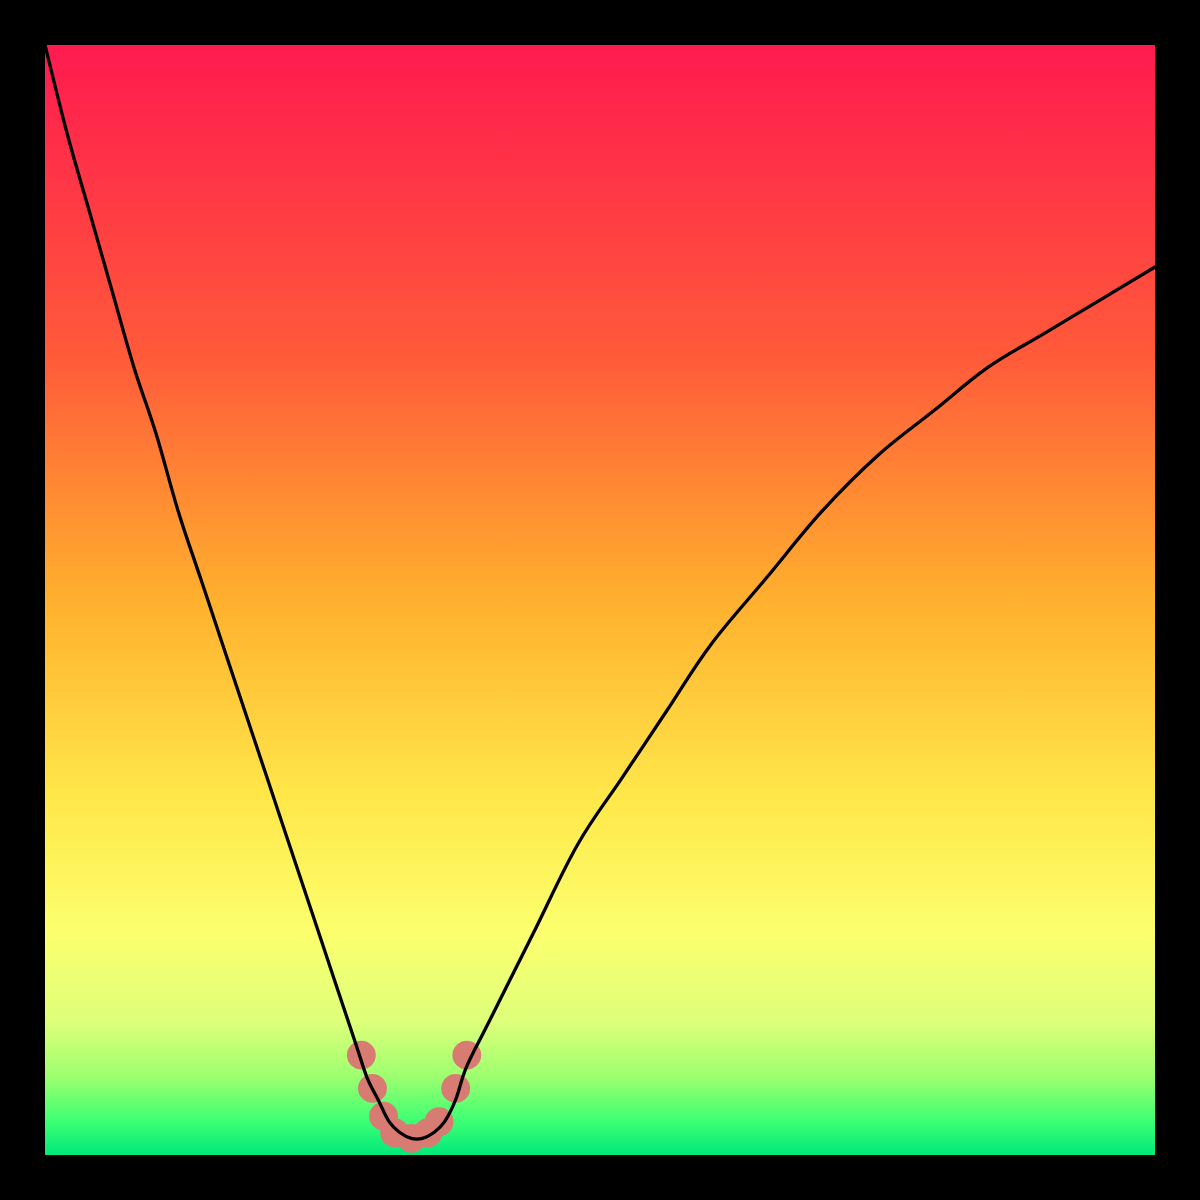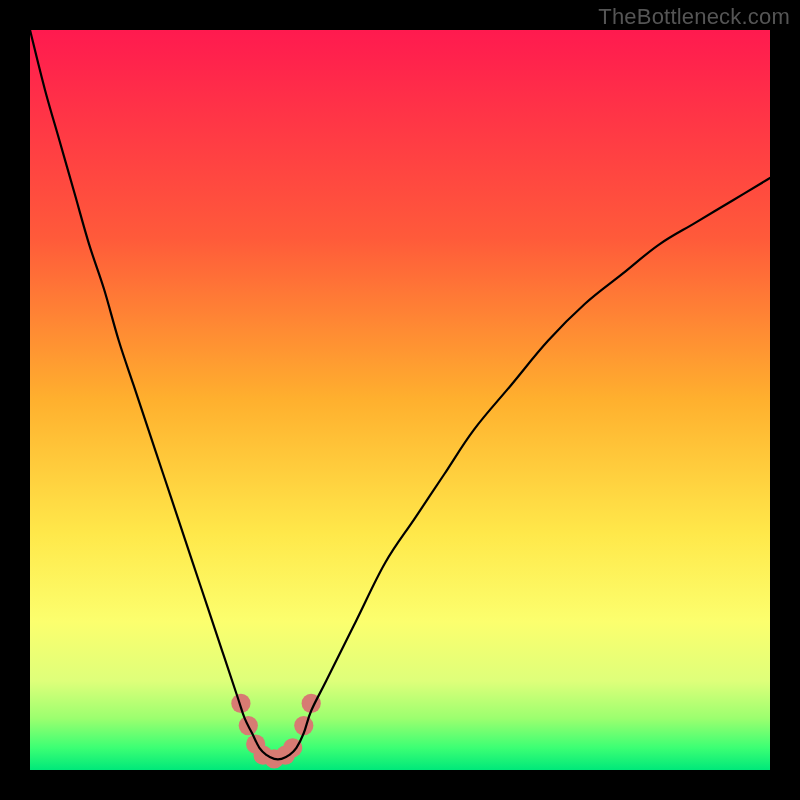--- a/index.html
+++ b/index.html
@@ -27,21 +27,20 @@
     z-index: 10;
   }
   svg {
     display: block;
   }
 </style>
 </head>
 <body>
 
 <div class="frame">
-  <div class="watermark">TheBottleneck.com</div>
   <svg id="chart-svg" width="800" height="800" viewBox="0 0 800 800">
     <defs>
       <linearGradient id="bg-grad" x1="0" y1="0" x2="0" y2="1">
           <stop offset="0.0%" stop-color="#ff1a4f"></stop>
           <stop offset="28.0%" stop-color="#ff5a3a"></stop>
           <stop offset="50.0%" stop-color="#ffb02e"></stop>
           <stop offset="68.0%" stop-color="#ffe84a"></stop>
           <stop offset="80.0%" stop-color="#fcff6e"></stop>
           <stop offset="88.0%" stop-color="#deff7a"></stop>
           <stop offset="93.0%" stop-color="#9cff6f"></stop>

